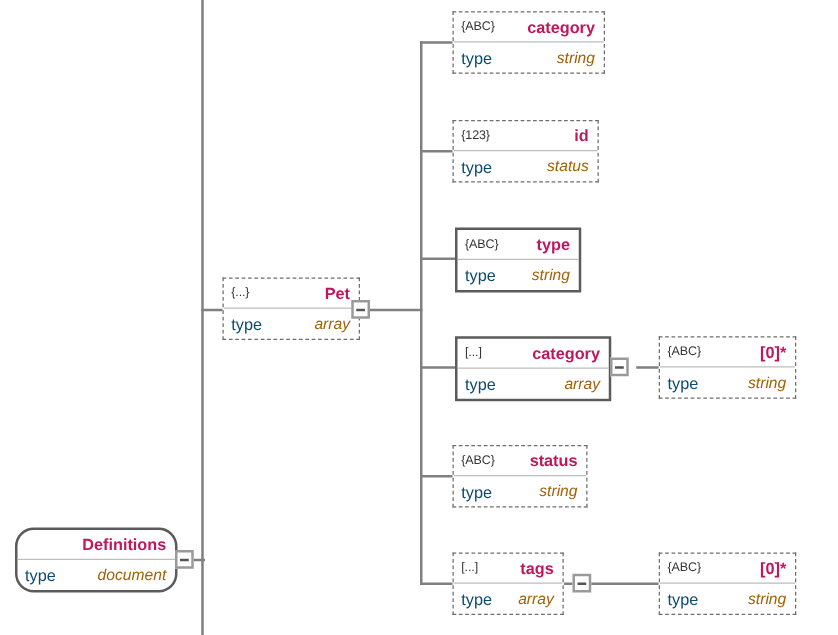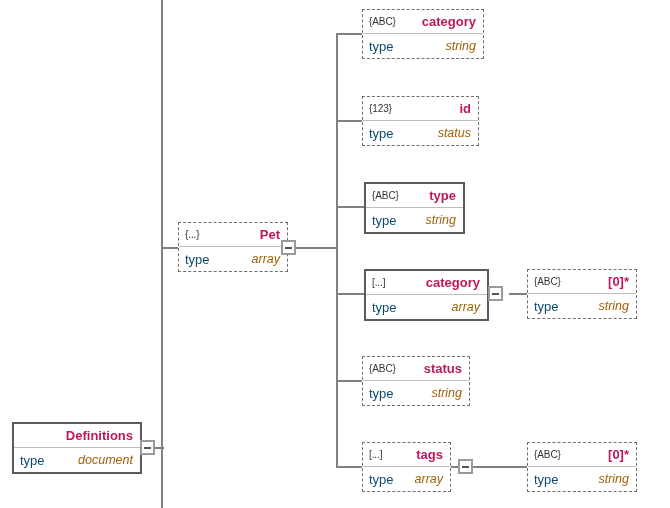--- a/index.html
+++ b/index.html
@@ -121,21 +121,21 @@
   <div class="line h" style="left:472px; top:466px; width:55px;"></div>
 
   <div class="toggle" style="left:140px; top:440px;"></div>
 
   <div class="toggle" style="left:281px; top:240px;"></div>
 
   <div class="toggle" style="left:488px; top:286px;"></div>
 
   <div class="toggle" style="left:458px; top:459px;"></div>
 
-  <div class="node solid root" style="left:12px; top:422px; width:130px;">
+  <div class="node solid root" style="left:12px; top:422px; width:130px;border-radius:15px;">
     <div class="nrow head">
       <span class="title">Definitions</span>
     </div>
     <div class="nrow">
       <span class="key">type</span>
       <span class="val">document</span>
     </div>
   </div>
 
   <div class="node dashed" style="left:178px; top:222px; width:110px;">

